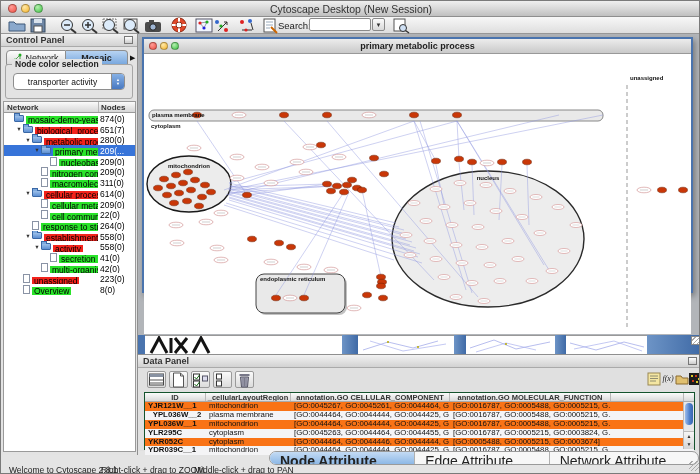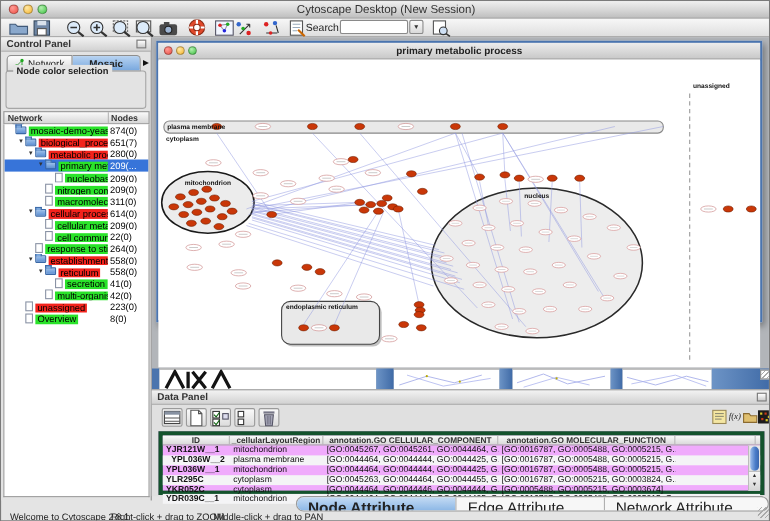--- a/index.html
+++ b/index.html
@@ -101,22 +101,22 @@
 
   
   .dpanel{position:absolute;left:137px;top:353px;width:563px;height:97px;background:#e0e0e0;
     border-top:1px solid #8f8f8f;}
   .dp-toolbar{position:absolute;left:0;top:14px;width:563px;height:38px;}
   .dbtn{position:absolute;top:2px;width:19px;height:17px;border:1px solid #9a9a9a;border-radius:2px;
     background:linear-gradient(#fafafa,#dcdcdc);}
   .dico{position:absolute;top:3px;width:14px;height:15px;}
   .fxtxt{font-size:8px;font-style:italic;font-family:"Liberation Serif",serif;color:#222;
     line-height:14px;text-align:center;}
-  .dtable{position:absolute;left:6px;top:37px;width:551px;height:58px;background:#f0abfc;
-    border:4px solid #14532d;}
+  .dtable{position:absolute;left:6px;top:37px;width:551px;height:58px;background:#f97316;
+    border:1px solid #14532d;}
   .dthead{display:flex;height:9px;background:linear-gradient(#fbfbfb,#d9d9d9);border-bottom:1px solid #aaa;}
   .dth{font-size:7.5px;font-weight:bold;color:#333;text-align:center;overflow:hidden;
     white-space:nowrap;border-right:1px solid #b8b8b8;line-height:9px;}
   .dtr{display:flex;height:8.9px;}
   .dtr:nth-child(even){background:#f4f4f6;}
   .dtd{font-size:7.8px;color:#111;overflow:hidden;white-space:nowrap;line-height:8.9px;padding-left:3px;}
   .dtd.b{font-weight:bold;}
   .vscroll{position:absolute;right:0px;top:9px;bottom:0;width:11px;background:#e8e8e8;
     border-left:1px solid #bbb;}
   .vthumb{position:absolute;left:1px;top:1px;width:8px;height:22px;border-radius:4px;
@@ -266,20 +266,27 @@
           </svg>
         <span>Network</span>
       </div>
       <div class="cp-tab mosaic">
         <span>Mosaic</span>
       </div>
       <span class="cp-arrow">▶</span>
     </div>
     <div class="groupbox">
       <span class="grouplabel">Node color selection</span>
+      <div class="dropdown">
+        <span class="dval">transporter activity</span>
+        <span class="stepper">
+            <span>▲</span>
+            <span>▼</span>
+          </span>
+      </div>
     </div>
     <div class="checkrow">
       <span class="checkbox">✓</span>
       <span class="checklabel">Select nodes</span>
     </div>
     <div class="tree-head">
       <span class="c1">Network</span>
       <span class="c2">Nodes</span>
     </div>
     <div class="treebox" id="treebox">
@@ -364,21 +371,21 @@
           <span style="flex: 0 0 auto; width: 20px;"></span>
           <span class="texp">▼</span>
           <span class="t-folder"></span>
           <span class="tlabelwrap"><span class="tlabel red">establishment of lo</span></span>
           <span class="tnum">558(0)</span>
         </div>
         <div class="trow">
           <span style="flex: 0 0 auto; width: 29px;"></span>
           <span class="texp">▼</span>
           <span class="t-folder"></span>
-          <span class="tlabelwrap"><span class="tlabel red">reticulum</span></span>
+          <span class="tlabelwrap"><span class="tlabel red">activity</span></span>
           <span class="tnum">558(0)</span>
         </div>
         <div class="trow">
           <span style="flex: 0 0 auto; width: 38px;"></span>
           <span class="texp"></span>
           <span class="t-file"></span>
           <span class="tlabelwrap"><span class="tlabel green">secretion</span></span>
           <span class="tnum">41(0)</span>
         </div>
         <div class="trow">

